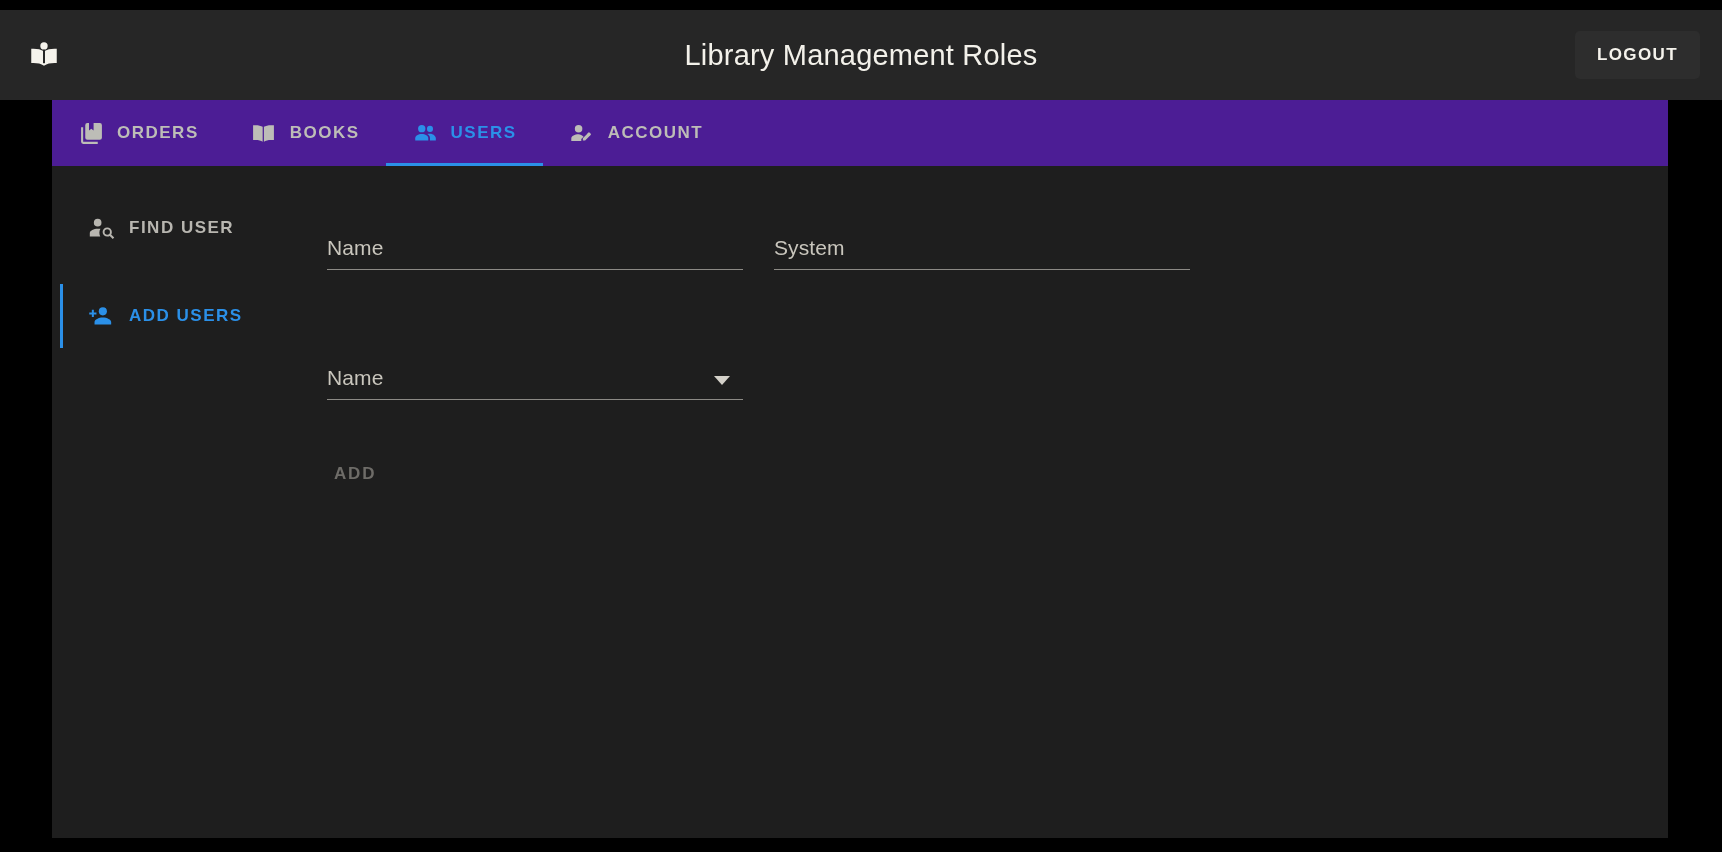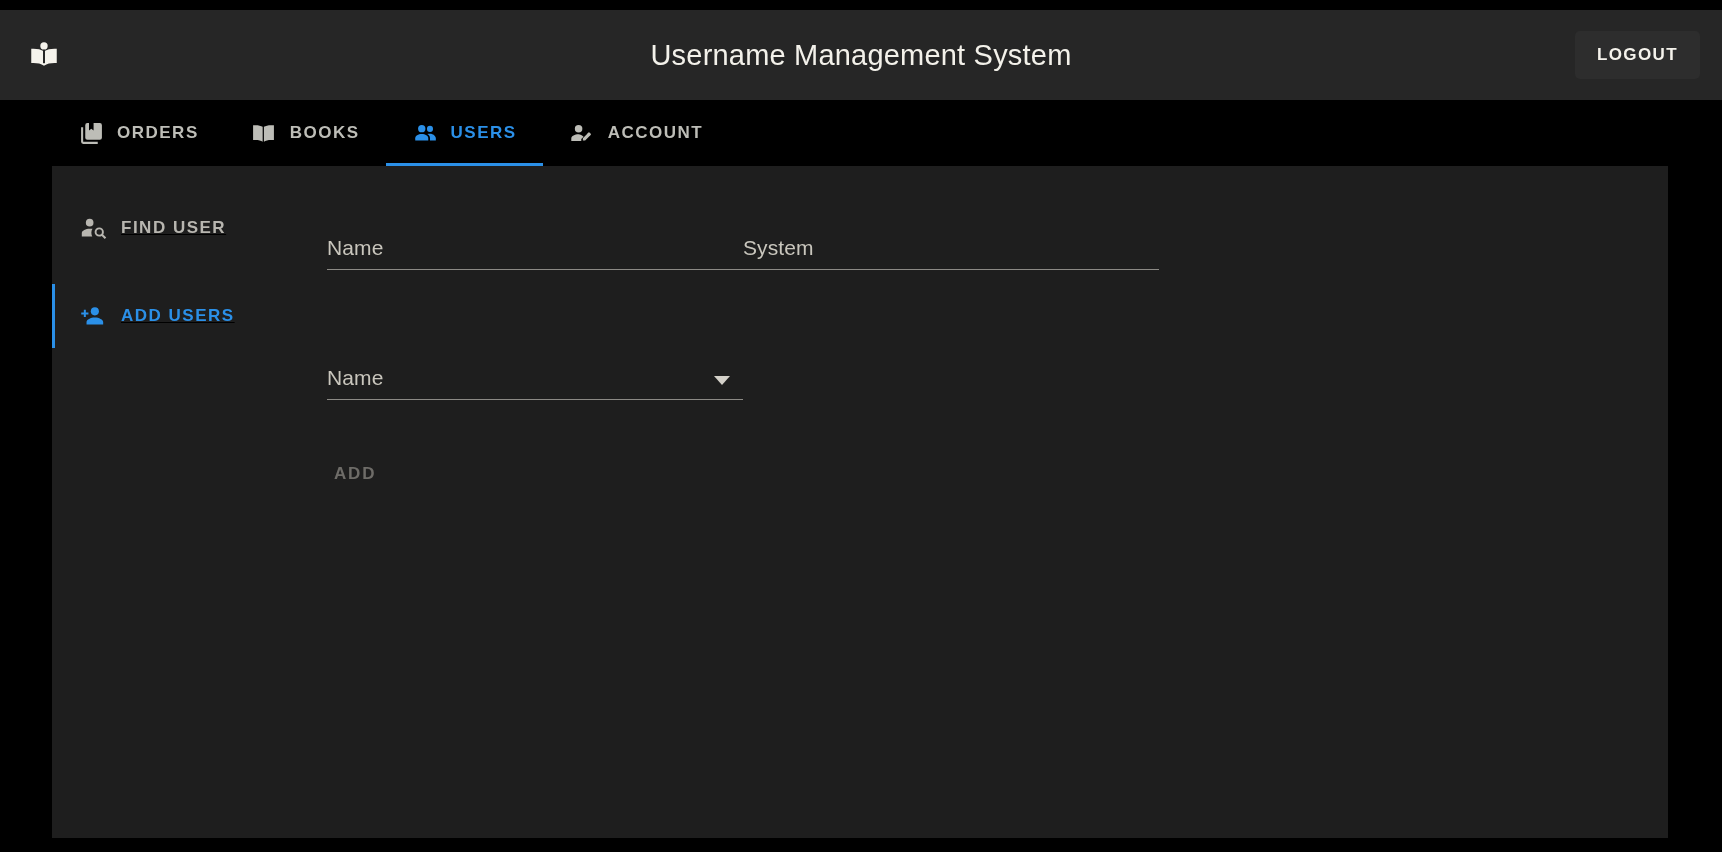--- a/index.html
+++ b/index.html
@@ -86,21 +86,21 @@
     background: #1e1e1e;
   }
 
   
   .tabbar {
     position: absolute;
     top: 0;
     left: 0;
     width: 1616px;
     height: 66px;
-    background: #000000;
+    background: #4c1d95;
     display: flex;
     align-items: center;
   }
 
   .tab {
     position: relative;
     display: flex;
     align-items: center;
     gap: 13px;
     padding: 0 26px;
@@ -133,24 +133,23 @@
     left: 0;
     width: 1616px;
     height: 672px;
     background: #1e1e1e;
   }
 
   
   .sidemenu {
     position: absolute;
     top: 0;
-    left: 0;
+    left: 8px;
     width: 235px;
     padding-top: 30px;
-    text-decoration: underline;
   }
 
   .side-item {
     position: relative;
     display: flex;
     align-items: center;
     gap: 14px;
     height: 64px;
     padding-left: 27px;
     cursor: pointer;
@@ -182,20 +181,21 @@
     position: absolute;
     top: 0;
     left: 235px;
     right: 0;
     bottom: 0;
     padding: 58px 50px 0 40px;
   }
 
   .field-row {
     display: flex;
+    gap: 31px;
   }
 
   .field {
     position: relative;
     width: 416px;
     height: 46px;
     border-bottom: 1px solid #8c8a85;
     display: flex;
     align-items: flex-end;
   }
@@ -240,21 +240,21 @@
   <div class="header">
 
     <span class="logo-wrap">
       <svg width="34" height="34" viewBox="0 0 24 24" aria-hidden="true">
         <circle cx="12" cy="5.6" r="2.6" fill="#f5f3ec"></circle>
         <path d="M12 9.4 C9.6 7.8 6.4 7.4 3 7.6 v10.1 c3.4 -0.2 6.6 0.2 9 1.8 2.4 -1.6 5.6 -2 9 -1.8 V7.6 c-3.4 -0.2 -6.6 0.2 -9 1.8 z" fill="#f5f3ec"></path>
         <rect x="11.3" y="8.4" width="1.4" height="9.4" fill="#262626"></rect>
       </svg>
     </span>
 
-    <div class="app-title">Username Management System</div>
+    <div class="app-title">Library Management Roles</div>
 
     <button class="logout-btn">LOGOUT</button>
   </div>
 
   <div class="body-shell">
 
     <div class="tabbar">
 
       <button class="tab">
         <span class="tab-icon">

